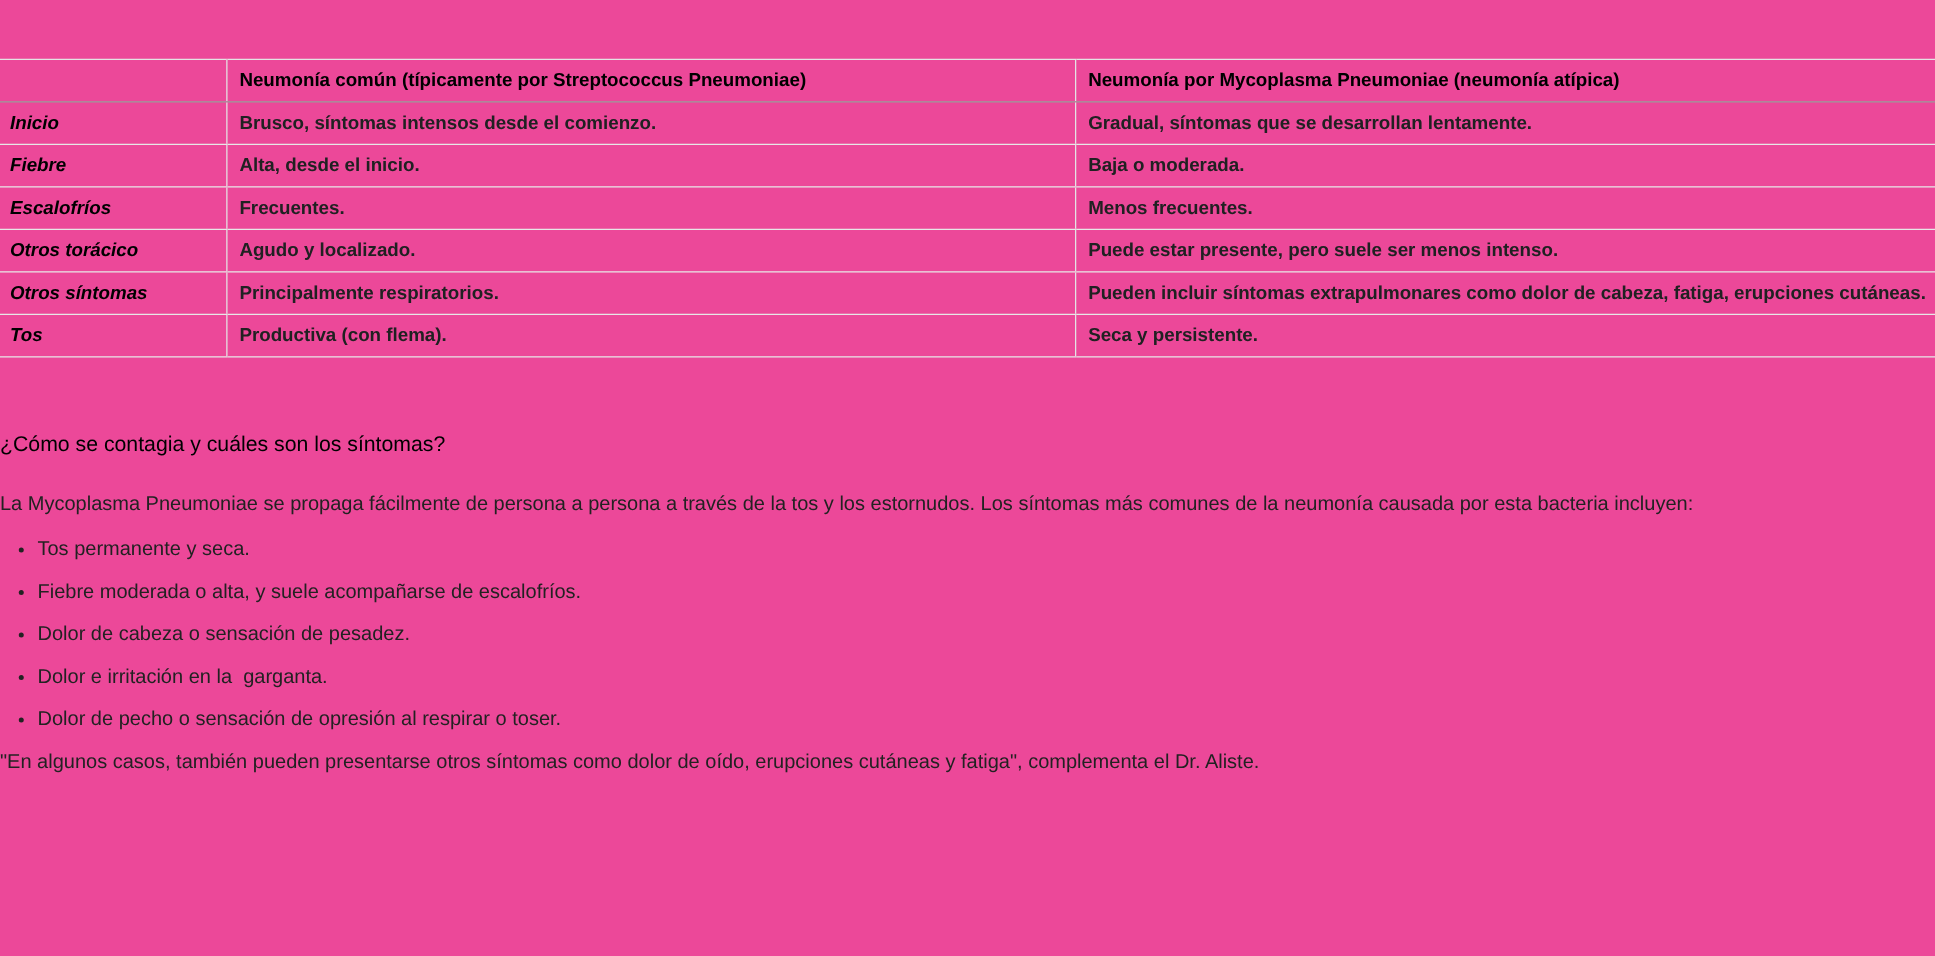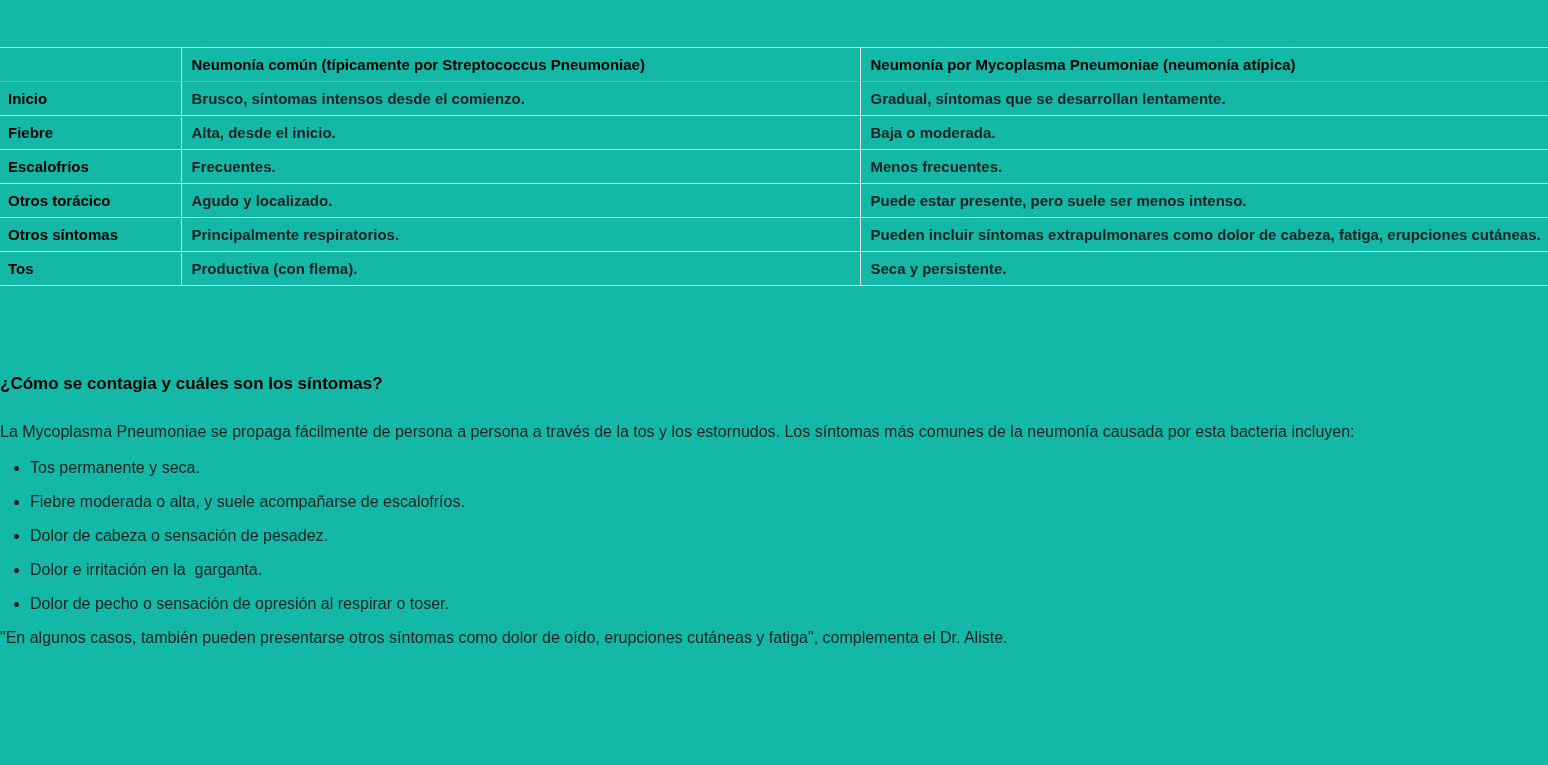--- a/index.html
+++ b/index.html
@@ -2,21 +2,21 @@
 <html><head>
 <meta charset="utf-8">
 <style>
   * { box-sizing: border-box; }
   html, body { margin: 0; padding: 0; background: #ffffff; }
   .page {
     position: relative;
     width: 1548px;
     height: 765px;
     overflow: hidden;
-    background: #14b8a6;
+    background: #ec4899;
     font-family: "Liberation Sans", sans-serif;
     color: #222222;
   }
 
   
   table.cmp {
     border-collapse: collapse;
     table-layout: fixed;
     width: 1548px;
     margin-top: 47px;
@@ -43,28 +43,29 @@
     border-left: 1px solid #e4e4e4;
   }
   table.cmp thead th {
     font-weight: bold;
     color: #000000;
     border-bottom: 1px solid #9a9a9a;
   }
   table.cmp td.rowlabel, table.cmp th.rowlabel {
     font-weight: bold;
     color: #000000;
+    font-style: italic;
   }
 
   
   .section-heading {
-    margin: 88px 0 0 0;
+    margin: 60px 0 0 0;
     font-size: 17px;
     line-height: 20px;
-    font-weight: bold;
+    font-weight: normal;
     color: #000000;
   }
   .para {
     margin: 28px 0 0 0;
     font-size: 16px;
     line-height: 20px;
     color: #222222;
     white-space: pre-wrap;
   }
   ul.symptoms {

